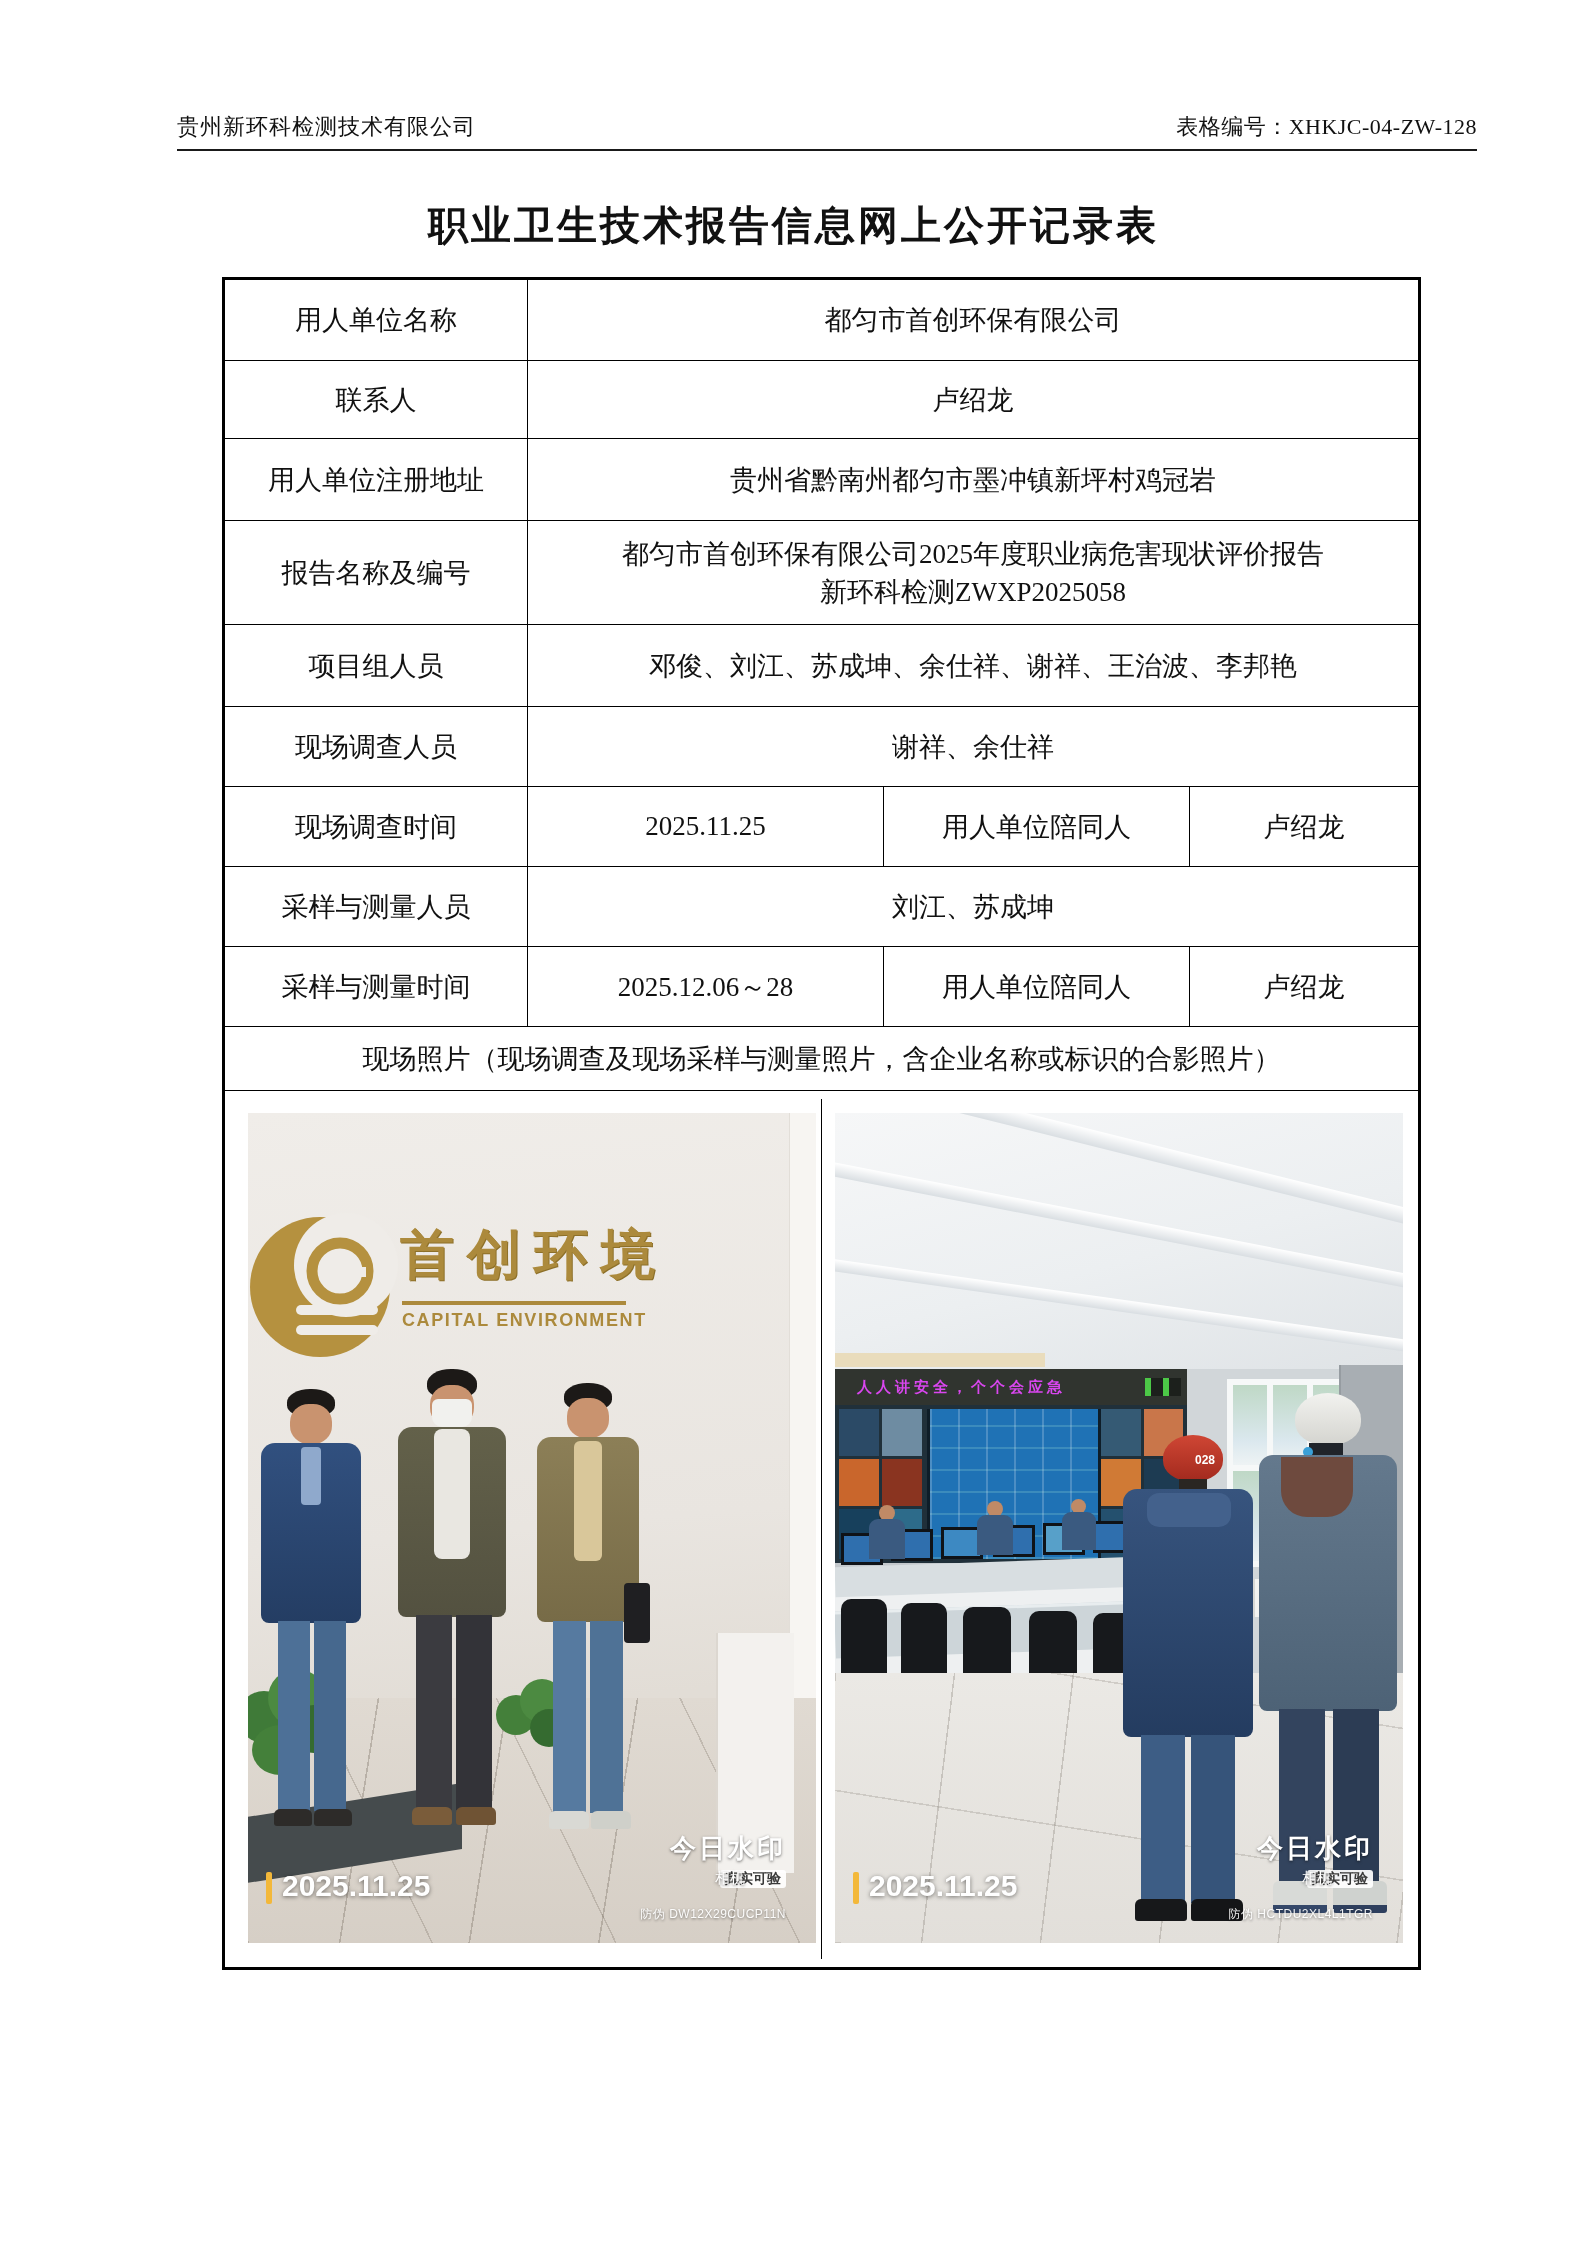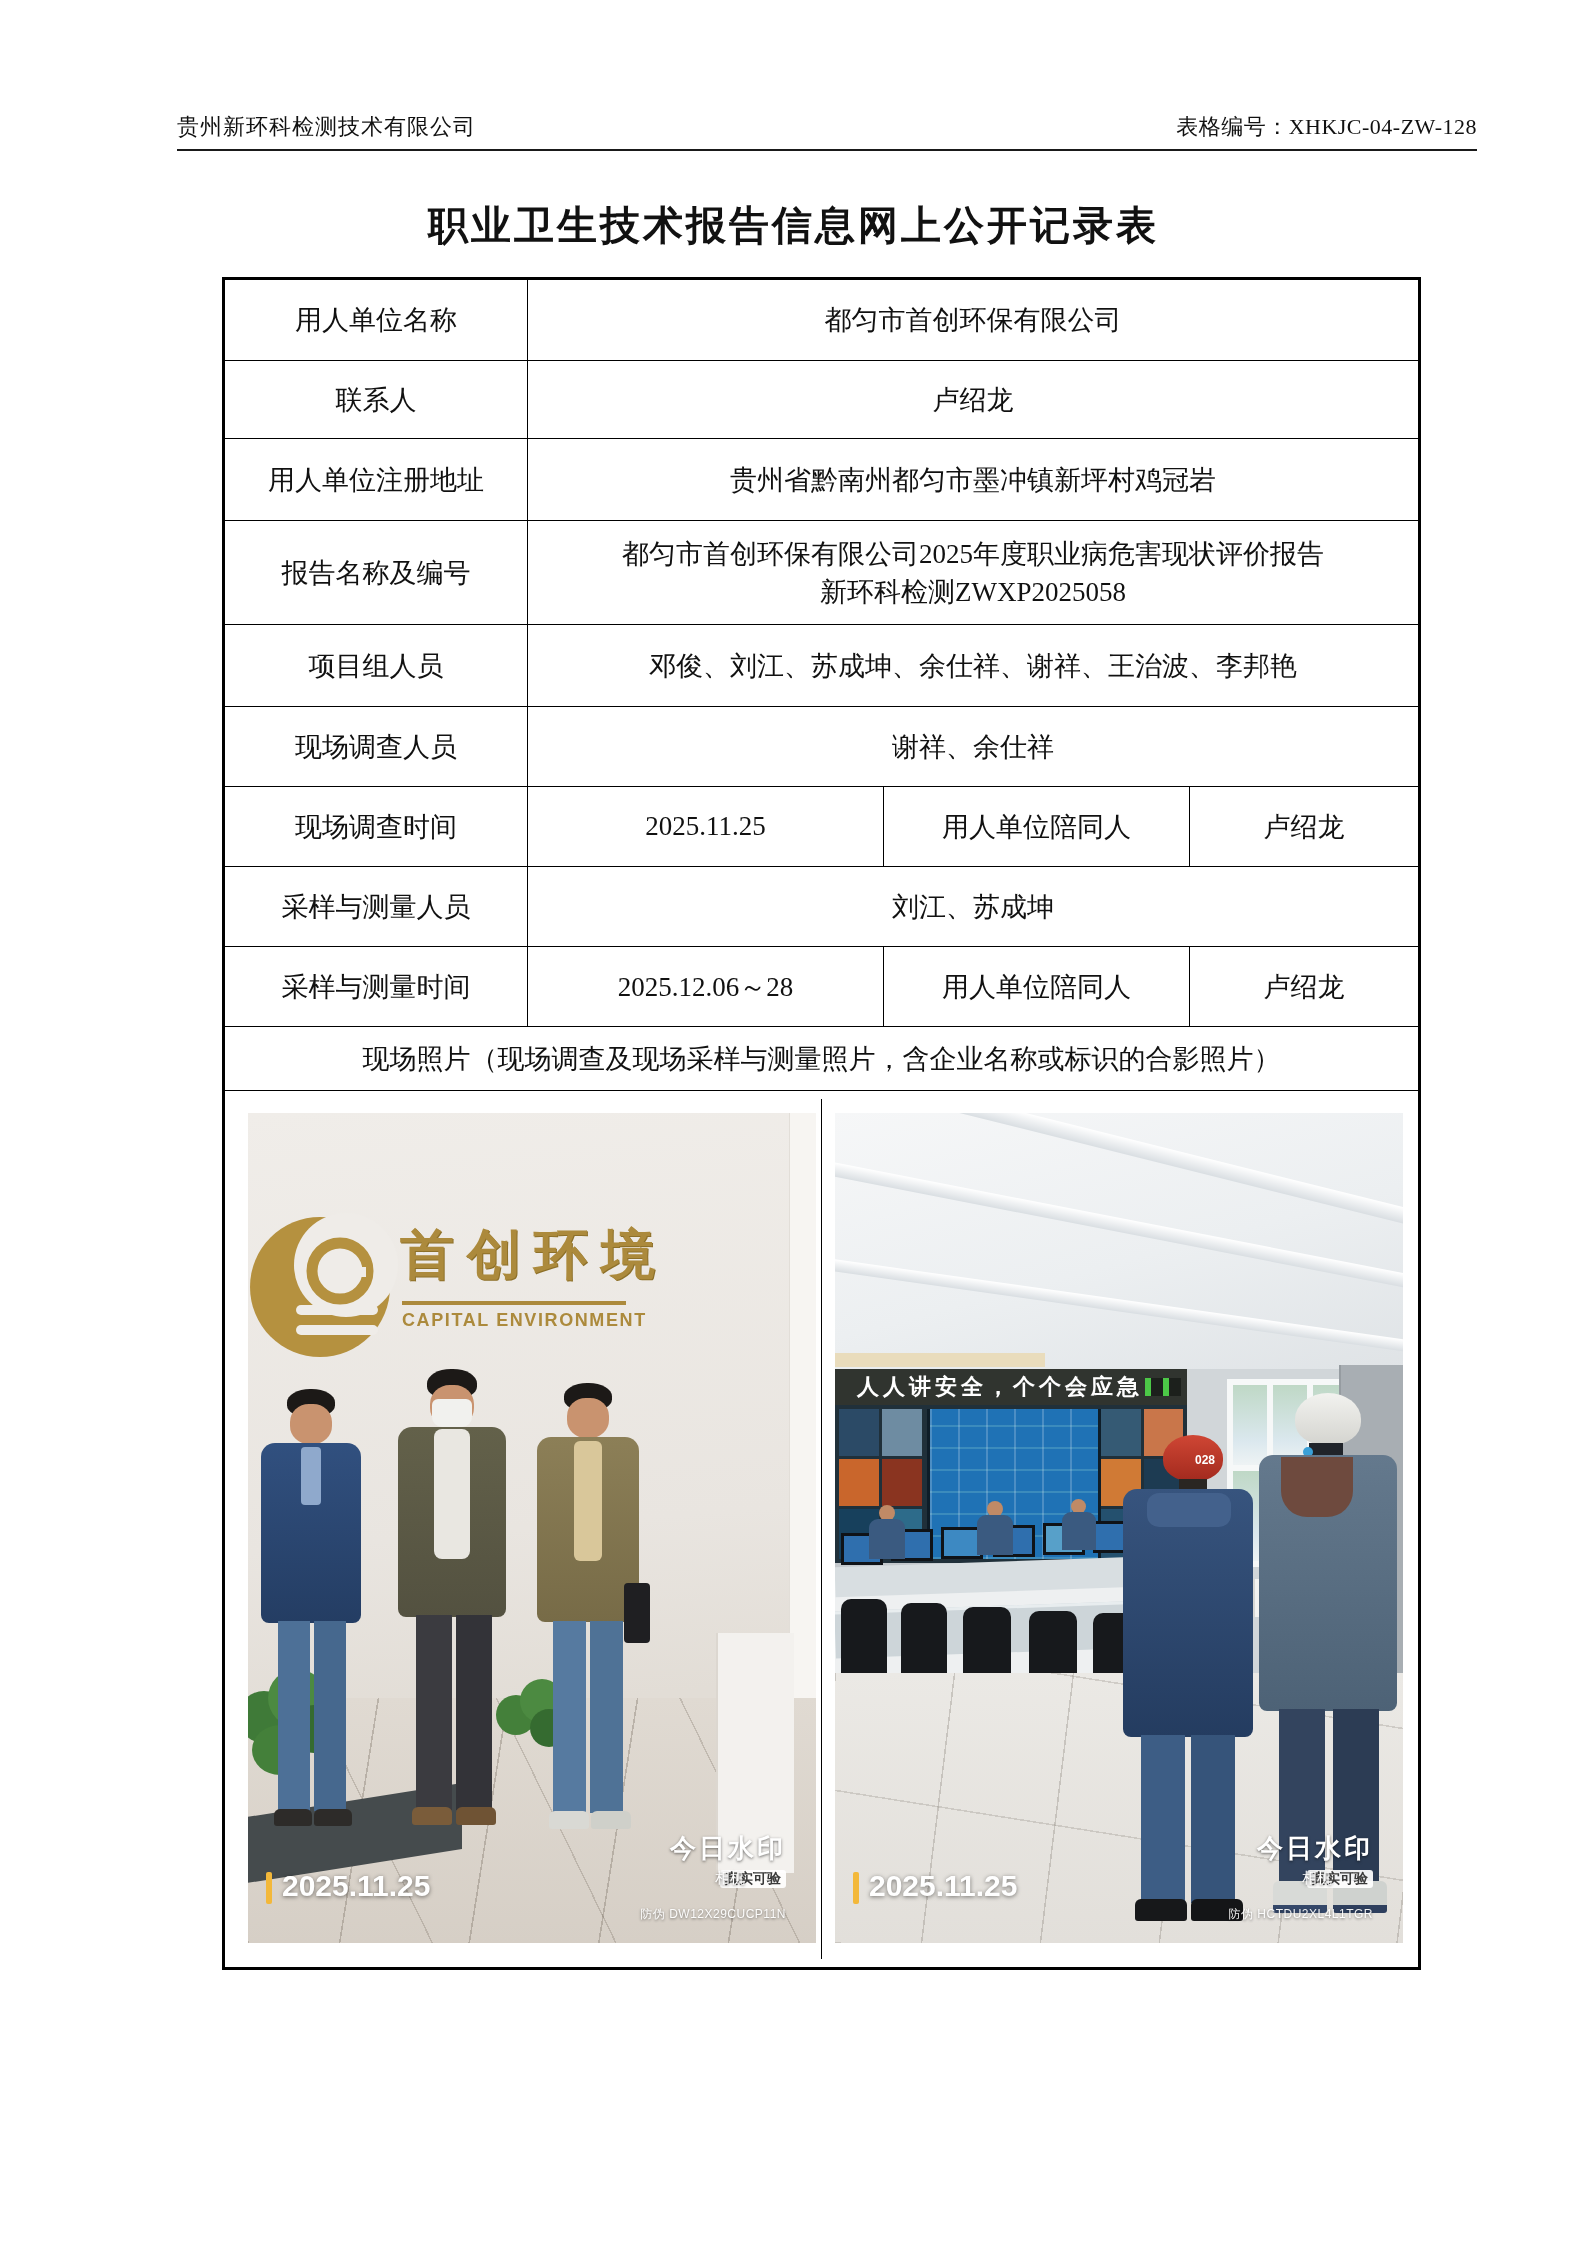--- a/index.html
+++ b/index.html
@@ -66,21 +66,21 @@
   .rp { background:#eef0f1; }
   .rp .ceiling { left:0; top:0; width:568px; height:258px;
       background:linear-gradient(165deg,#f6f7f8 0%,#eceff1 55%,#dfe3e6 100%); }
   .rp .beam { background:linear-gradient(180deg,#ffffff,#d9dee2); }
   .rp .cove { left:0; top:240px; width:210px; height:14px; background:#e9dcbc; }
   .rp .backwall { left:0; top:256px; width:360px; height:200px; background:#c3c8cc; }
   .rp .rightwall { left:352px; top:256px; width:216px; height:306px; background:#d1d6d9; }
   .rp .column { right:0; top:252px; width:62px; height:330px; background:#a8aeb3; border-left:2px solid #969ca1; }
 
   .banner { left:0; top:256px; width:352px; height:36px; background:#30342f; }
-  .banner-text { left:22px; top:0; line-height:36px; color:#ffffff; font-size:22px; font-weight:bold;
+  .banner-text { left:22px; top:0; line-height:36px; color:#d946ef; font-size:15px; font-weight:bold;
                  letter-spacing:4px; font-family:"Liberation Sans",sans-serif; white-space:nowrap; }
   .banner-green { right:6px; top:9px; width:36px; height:18px; background:#1c201c;
                   box-shadow:inset 6px 0 0 #4cc847, inset 18px 0 0 #1c201c, inset 24px 0 0 #4cc847; }
 
   .videowall { left:0; top:292px; width:352px; height:158px; background:#20303a; }
   .vw-tile {  }
   .vw-center { left:92px; top:4px; width:168px; height:150px;
       background:#1f72b5;
       background-image:
         repeating-linear-gradient(90deg, rgba(255,255,255,.20) 0 2px, transparent 2px 28px),

